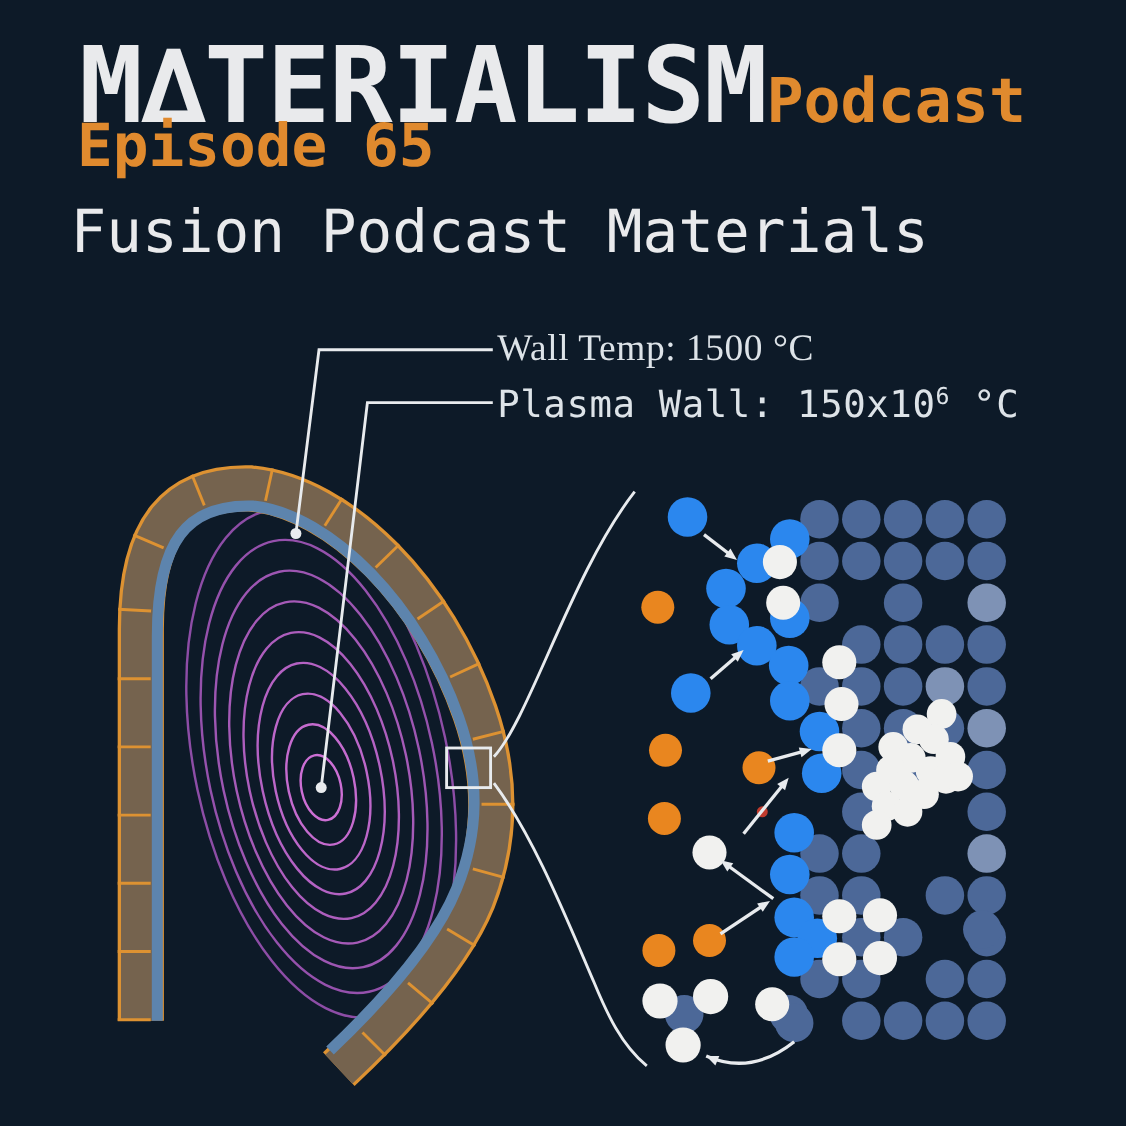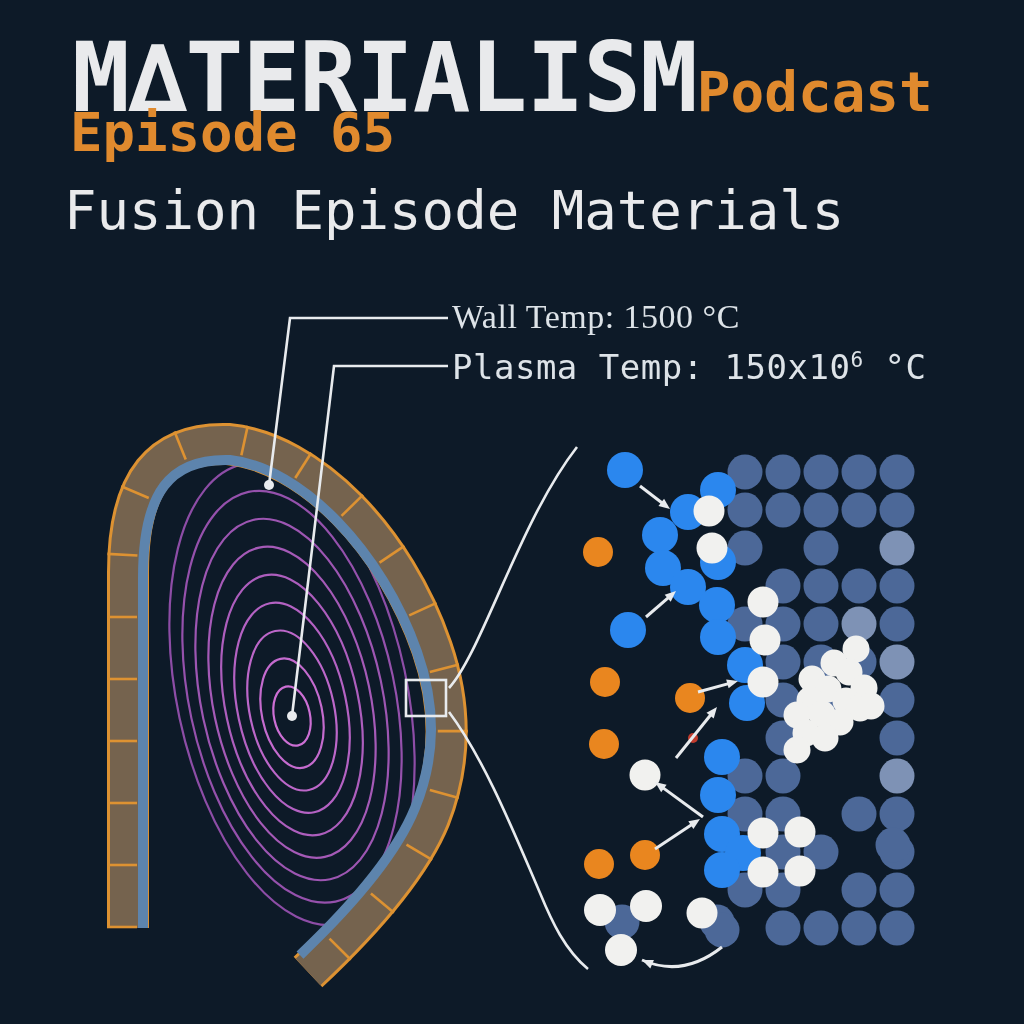--- a/index.html
+++ b/index.html
@@ -187,19 +187,19 @@
       <path d="M 722 947 Q 683 978 642 960" fill="none" stroke="#e8ebee" stroke-width="3"></path>
       <polygon points="642,960 653.9229455650196,960.0580435489987 650.3322515338554,968.5283986994373" fill="#e8ebee"></polygon>
     </svg>
 
   <div class="title-row">
     <span class="title-main">M∆TERIALISM</span>
     <span class="title-suffix">Podcast</span>
   </div>
 
   <div class="txt episode">Episode 65</div>
-  <div class="txt subtitle">Fusion Episode Materials</div>
+  <div class="txt subtitle">Fusion Podcast Materials</div>
 
   <div class="txt callout callout-wall"><span>Wall Temp: 1500 °C</span></div>
 
-  <div class="txt callout callout-plasma"><span>Plasma Temp: 150x10</span><sup>6</sup><span> °C</span></div>
+  <div class="txt callout callout-plasma"><span>Plasma Wall: 150x10</span><sup>6</sup><span> °C</span></div>
 
 </div>
 
 </body></html>

